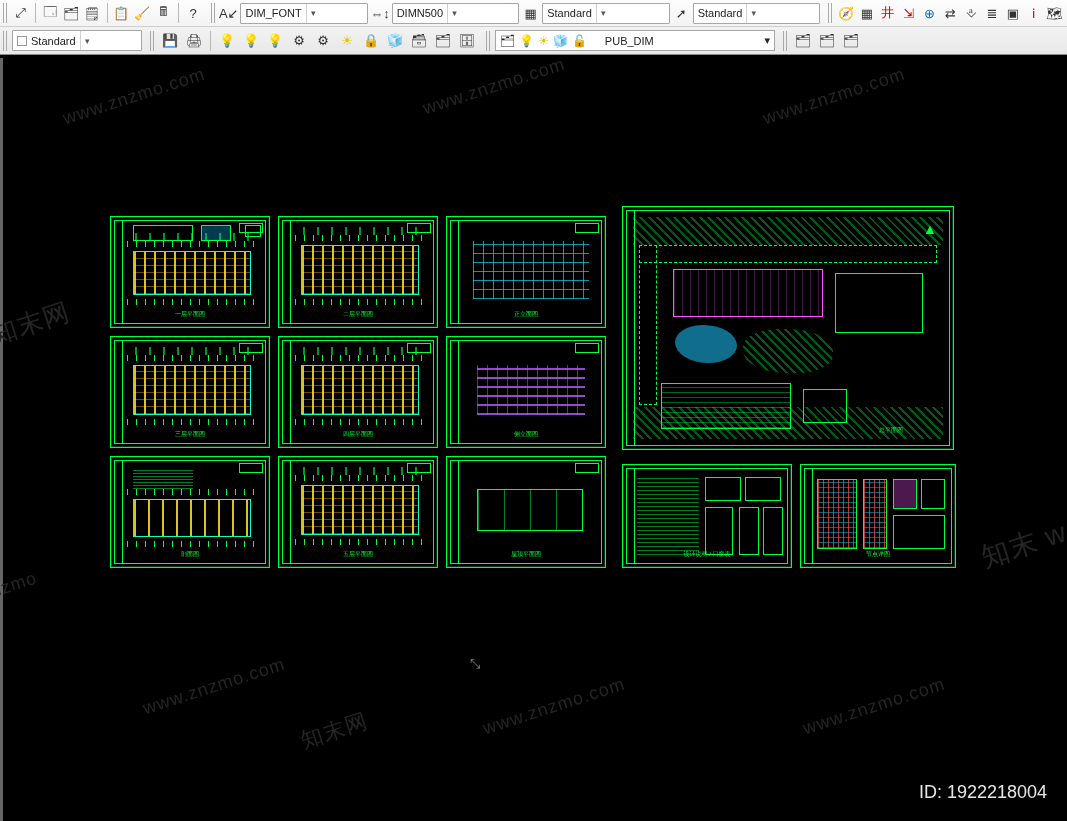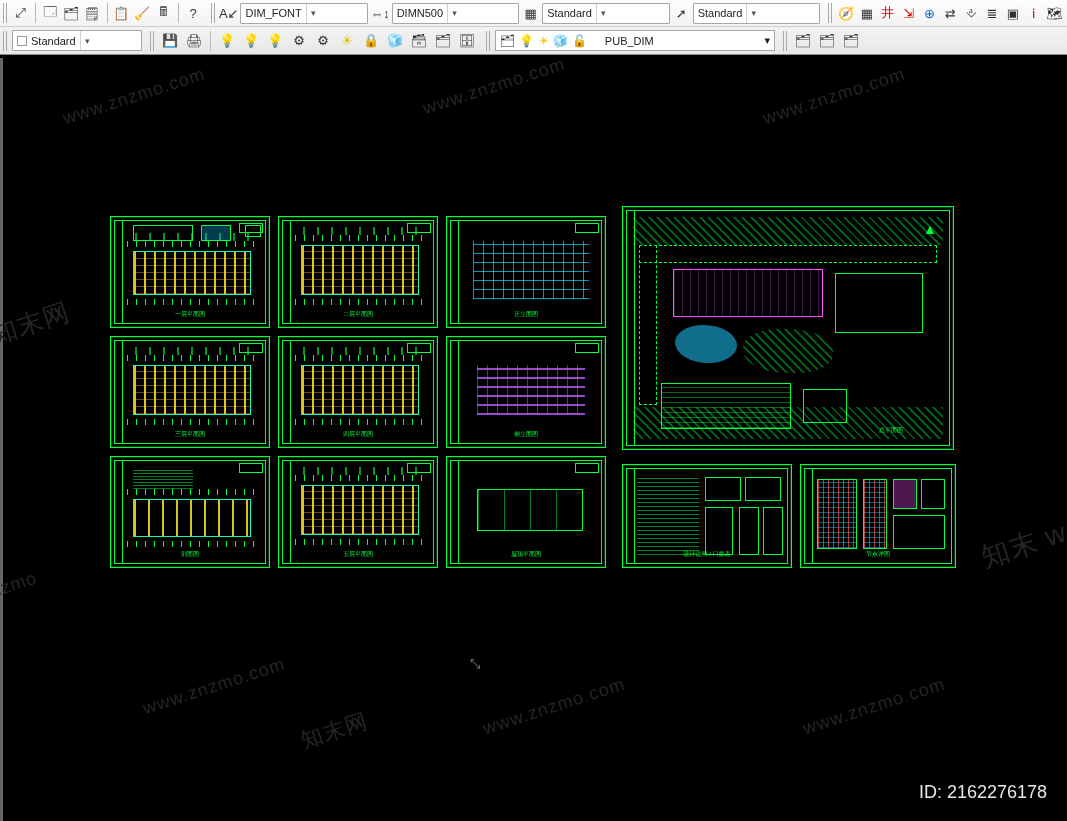--- a/index.html
+++ b/index.html
@@ -338,16 +338,16 @@
         <div class="mini" style="left:16px; top:14px; width:40px; height:70px"></div>
         <div class="mini" style="left:62px; top:14px; width:24px; height:70px"></div>
         <div class="blk" style="left:92px; top:14px; width:24px; height:30px; background:rgba(255,80,255,.3)"></div>
         <div class="blk" style="left:120px; top:14px; width:24px; height:30px"></div>
         <div class="blk" style="left:92px; top:50px; width:52px; height:34px"></div>
         <span class="sheet-label">节点详图</span>
       </div>
 
     </div>
 
-    <div class="badge-id">ID: 2162276178</div>
+    <div class="badge-id">ID: 1922218004</div>
   </div>
 
 </div>
 
 </body></html>

